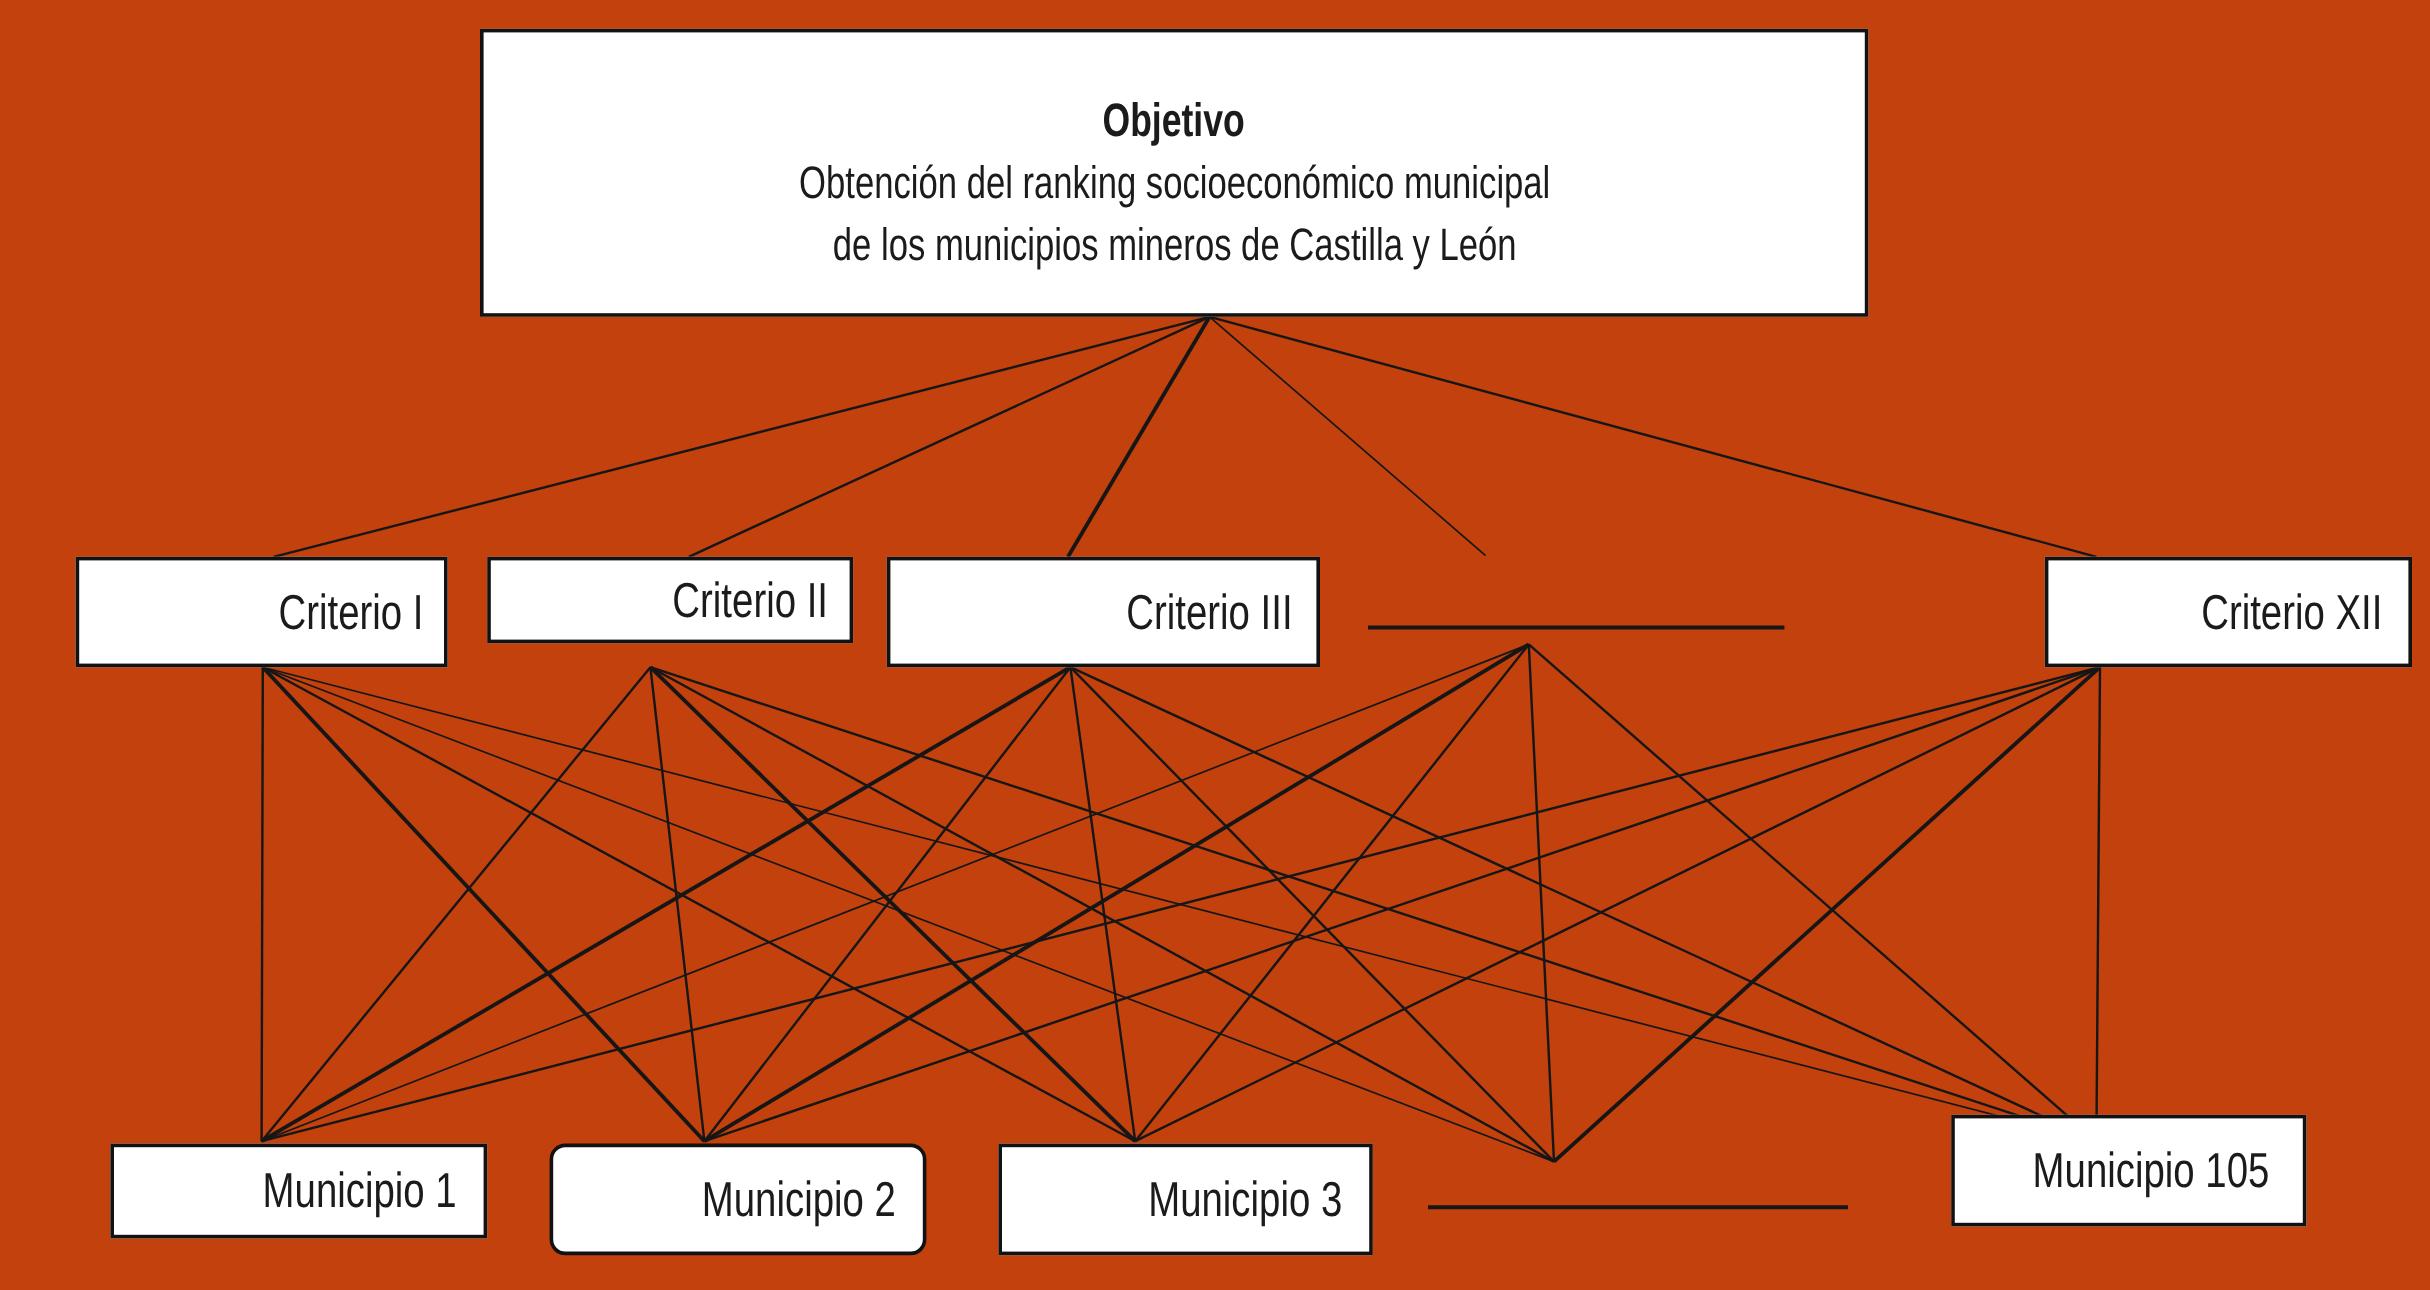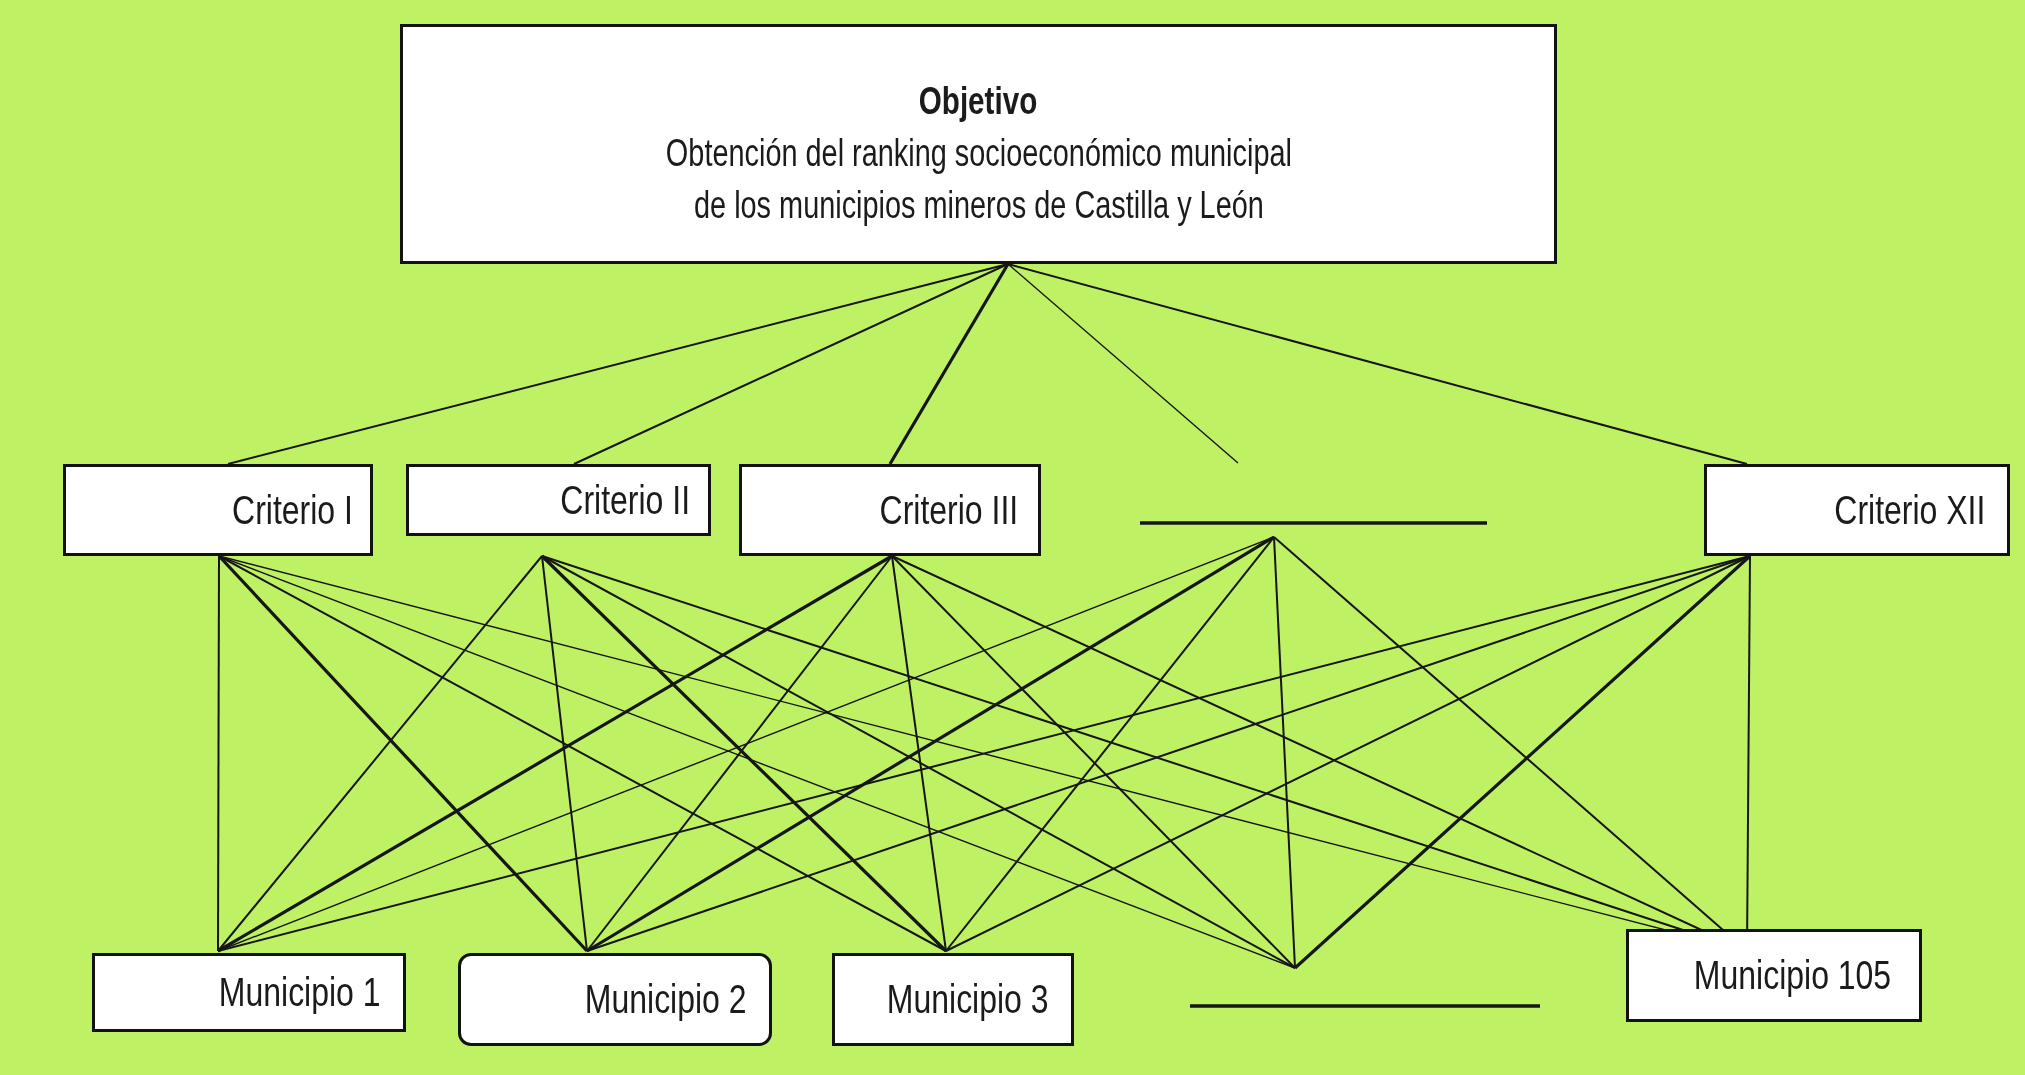--- a/index.html
+++ b/index.html
@@ -4,21 +4,21 @@
 <style>
   html, body {
     margin: 0;
     padding: 0;
     background: #ffffff;
   }
   .canvas {
     position: relative;
     width: 2025px;
     height: 1075px;
-    background: #bef264;
+    background: #c2410c;
     font-family: "Liberation Sans", sans-serif;
     overflow: hidden;
   }
   .wires {
     position: absolute;
     left: 0; top: 0;
     width: 2025px;
     height: 1075px;
   }
   .wires line {
@@ -62,25 +62,25 @@
     font-size: 38px;
     color: #1b1b1b;
     white-space: nowrap;
     transform: scaleX(0.76);
     transform-origin: 50% 50%;
   }
   .obj-line.title span { font-weight: bold; font-size: 39px; }
   
   .c1   { left: 63px;   top: 464px; width: 310px; height: 92px; }
   .c2   { left: 406px;  top: 464px; width: 305px; height: 72px; }
-  .c3   { left: 739px;  top: 464px; width: 302px; height: 92px; }
+  .c3   { left: 739px;  top: 464px; width: 361px; height: 92px; }
   .c12  { left: 1704px; top: 464px; width: 306px; height: 92px; }
   .m1   { left: 92px;   top: 953px; width: 314px; height: 79px; }
   .m2   { left: 458px;  top: 953px; width: 314px; height: 93px; border-radius: 13px; }
-  .m3   { left: 832px;  top: 953px; width: 242px; height: 93px; }
+  .m3   { left: 832px;  top: 953px; width: 312px; height: 93px; }
   .m105 { left: 1626px; top: 929px; width: 296px; height: 93px; }
 </style>
 </head>
 <body>
 
 <div class="canvas">
 
   <svg class="wires" viewBox="0 0 2025 1075" aria-hidden="true">
 
     <line x1="1008" y1="264" x2="228" y2="464"></line>

